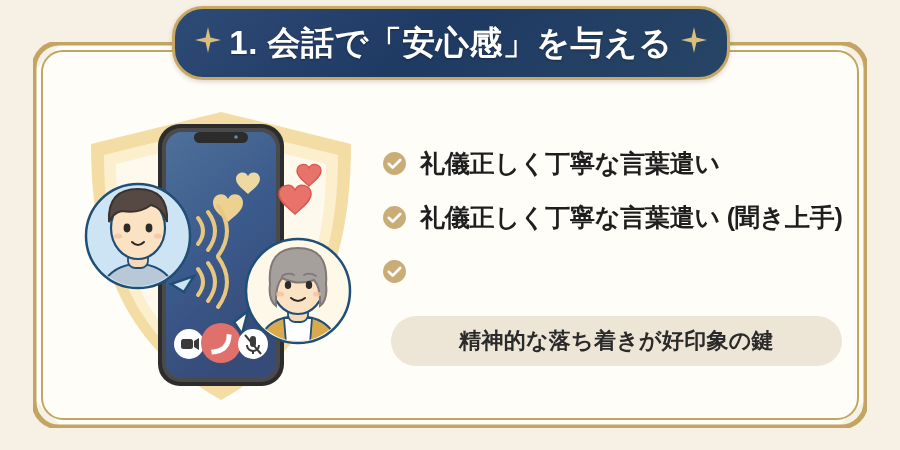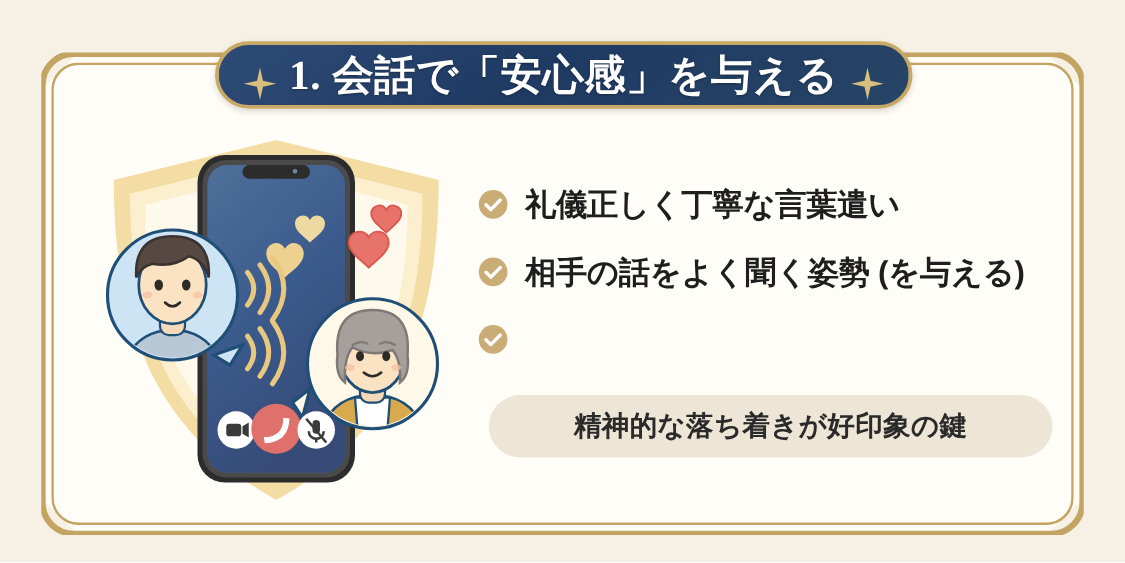--- a/index.html
+++ b/index.html
@@ -51,32 +51,31 @@
       24px 0, calc(100% - 24px) 0,
       100% 24px, 100% calc(100% - 24px),
       calc(100% - 24px) 100%, 24px 100%,
       0 calc(100% - 24px), 0 24px);
   }
 
   
   .title-banner {
     position: absolute;
     left: 172px;
-    top: 33px;
+    top: 6px;
     width: 558px;
-    height: 54px;
+    height: 74px;
     border-radius: 31px;
     background: linear-gradient(140deg, #2E4B77 0%, #1F3A63 45%, #274566 100%);
     border: 3px solid #C7A864;
     box-sizing: border-box;
     display: flex;
     align-items: center;
     justify-content: center;
     box-shadow: 0 2px 5px rgba(60,45,15,0.18);
-    font-family: Liberation Serif, serif;
   }
   .title-text {
     color: #FFFFFF;
     font-size: 33px;
     font-weight: bold;
     letter-spacing: 0.5px;
     white-space: nowrap;
     text-shadow: 0 1px 2px rgba(0,0,0,0.35);
   }
   .sparkle {
@@ -317,21 +316,21 @@
       <span class="bullet-text">礼儀正しく丁寧な言葉遣い</span>
     </div>
 
     <div class="bullet-row">
       <span class="check-icon">
         <svg viewBox="0 0 24 24" width="25" height="25">
           <circle cx="12" cy="12" r="11" fill="#C9AC76"></circle>
           <path d="M6.5 12.3 L10.2 16 L17.5 8.6" stroke="#FFFFFF" stroke-width="2.6" fill="none" stroke-linecap="round" stroke-linejoin="round"></path>
         </svg>
       </span>
-      <span class="bullet-text">相手の話をよく聞く姿勢 (を与える)</span>
+      <span class="bullet-text">礼儀正しく丁寧な言葉遣い (聞き上手)</span>
     </div>
 
     <div class="bullet-row">
       <span class="check-icon">
         <svg viewBox="0 0 24 24" width="25" height="25">
           <circle cx="12" cy="12" r="11" fill="#C9AC76"></circle>
           <path d="M6.5 12.3 L10.2 16 L17.5 8.6" stroke="#FFFFFF" stroke-width="2.6" fill="none" stroke-linecap="round" stroke-linejoin="round"></path>
         </svg>
       </span>
     </div>

